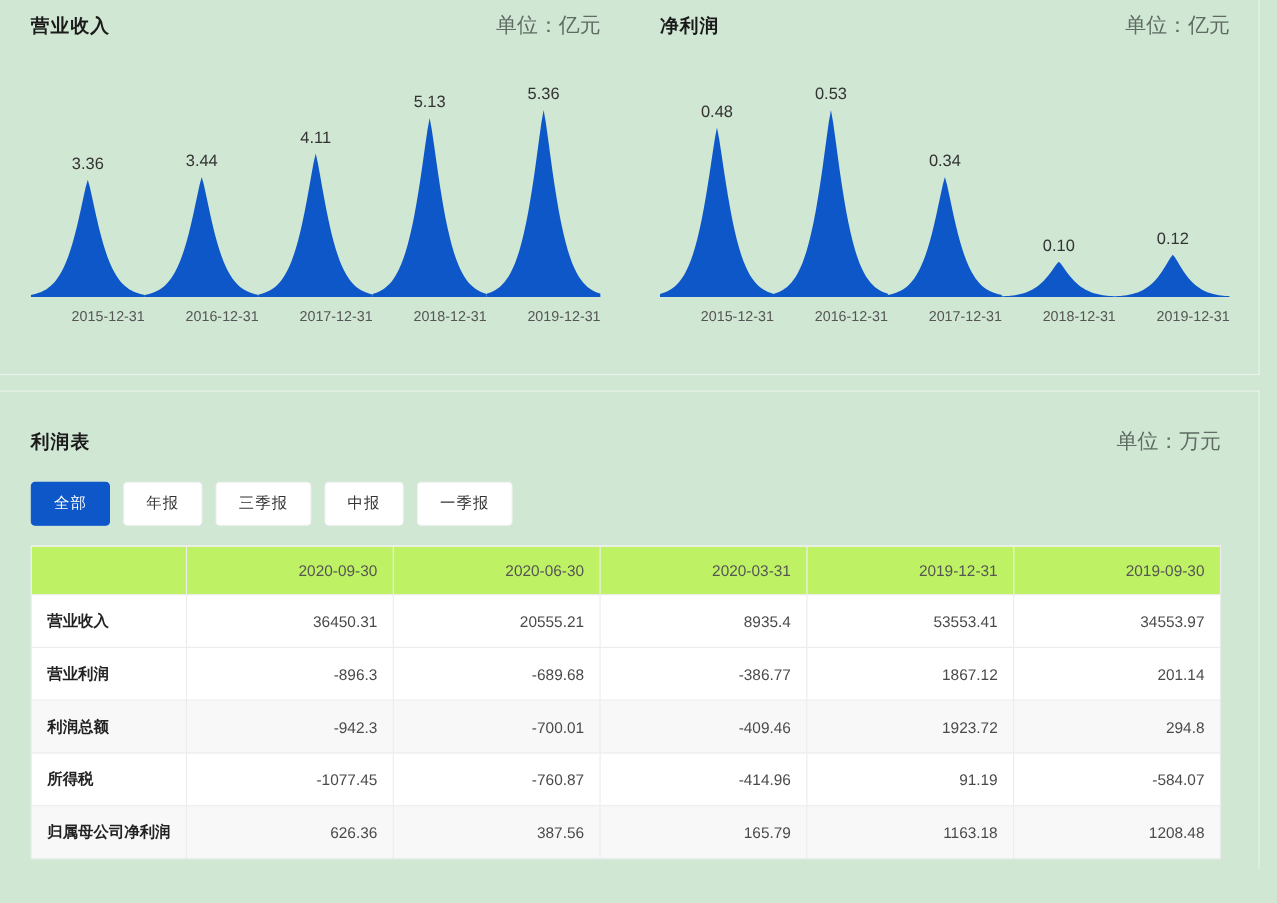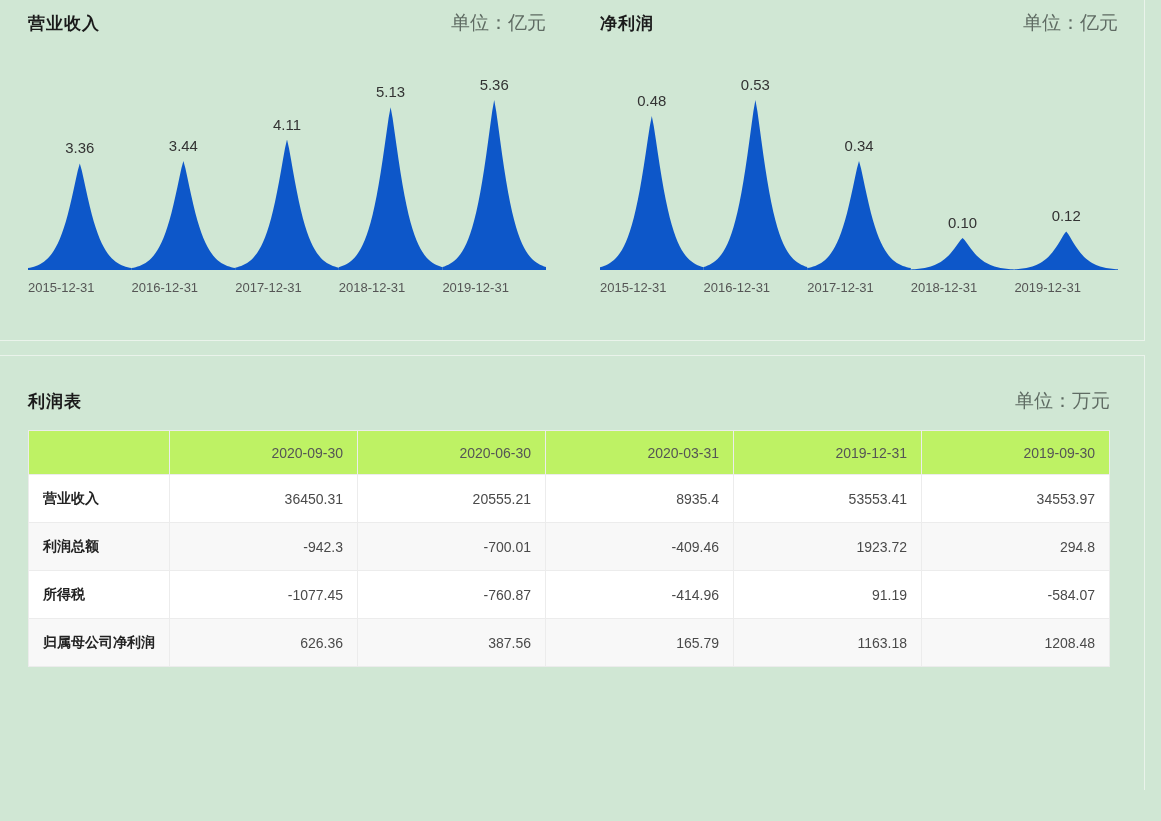--- a/index.html
+++ b/index.html
@@ -48,21 +48,21 @@
     font-size: 15px;
     fill: #333;
     font-family: "Liberation Sans", "DejaVu Sans", sans-serif;
   }
   .chart-dates {
     display: flex;
     margin-top: 6px;
   }
   .chart-date {
     flex: 1;
-    text-align: left;
+    text-align: right;
     font-size: 13px;
     color: #555;
   }
   .card-table {
     margin-top: 14px;
     height: 435px;
     border-top: 1px solid #eaf3eb;
     padding: 34px 34px 0 28px;
   }
   .filter-group {
@@ -182,20 +182,27 @@
   </div>
 
 </div>
 
 <div class="card card-table">
   <div class="section-header">
     <span class="section-title">利润表</span>
     <span class="unit-label">单位：万元</span>
   </div>
 
+  <div class="filter-group">
+      <button class="filter-btn active">全部</button>
+      <button class="filter-btn">年报</button>
+      <button class="filter-btn">三季报</button>
+      <button class="filter-btn">中报</button>
+      <button class="filter-btn">一季报</button>
+    </div>
 
   <table class="income-table">
     <colgroup>
         <col class="label-col">
         <col class="data-col">
         <col class="data-col">
         <col class="data-col">
         <col class="data-col">
         <col class="data-col">
       </colgroup>
@@ -211,20 +218,28 @@
     </thead>
     <tbody>
         <tr>
           <td class="row-label">营业收入</td>
           <td class="cell-value">36450.31</td>
           <td class="cell-value">20555.21</td>
           <td class="cell-value">8935.4</td>
           <td class="cell-value">53553.41</td>
           <td class="cell-value">34553.97</td>
         </tr>
+        <tr>
+          <td class="row-label">营业利润</td>
+          <td class="cell-value">-896.3</td>
+          <td class="cell-value">-689.68</td>
+          <td class="cell-value">-386.77</td>
+          <td class="cell-value">1867.12</td>
+          <td class="cell-value">201.14</td>
+        </tr>
         <tr class="striped">
           <td class="row-label">利润总额</td>
           <td class="cell-value">-942.3</td>
           <td class="cell-value">-700.01</td>
           <td class="cell-value">-409.46</td>
           <td class="cell-value">1923.72</td>
           <td class="cell-value">294.8</td>
         </tr>
         <tr>
           <td class="row-label">所得税</td>

